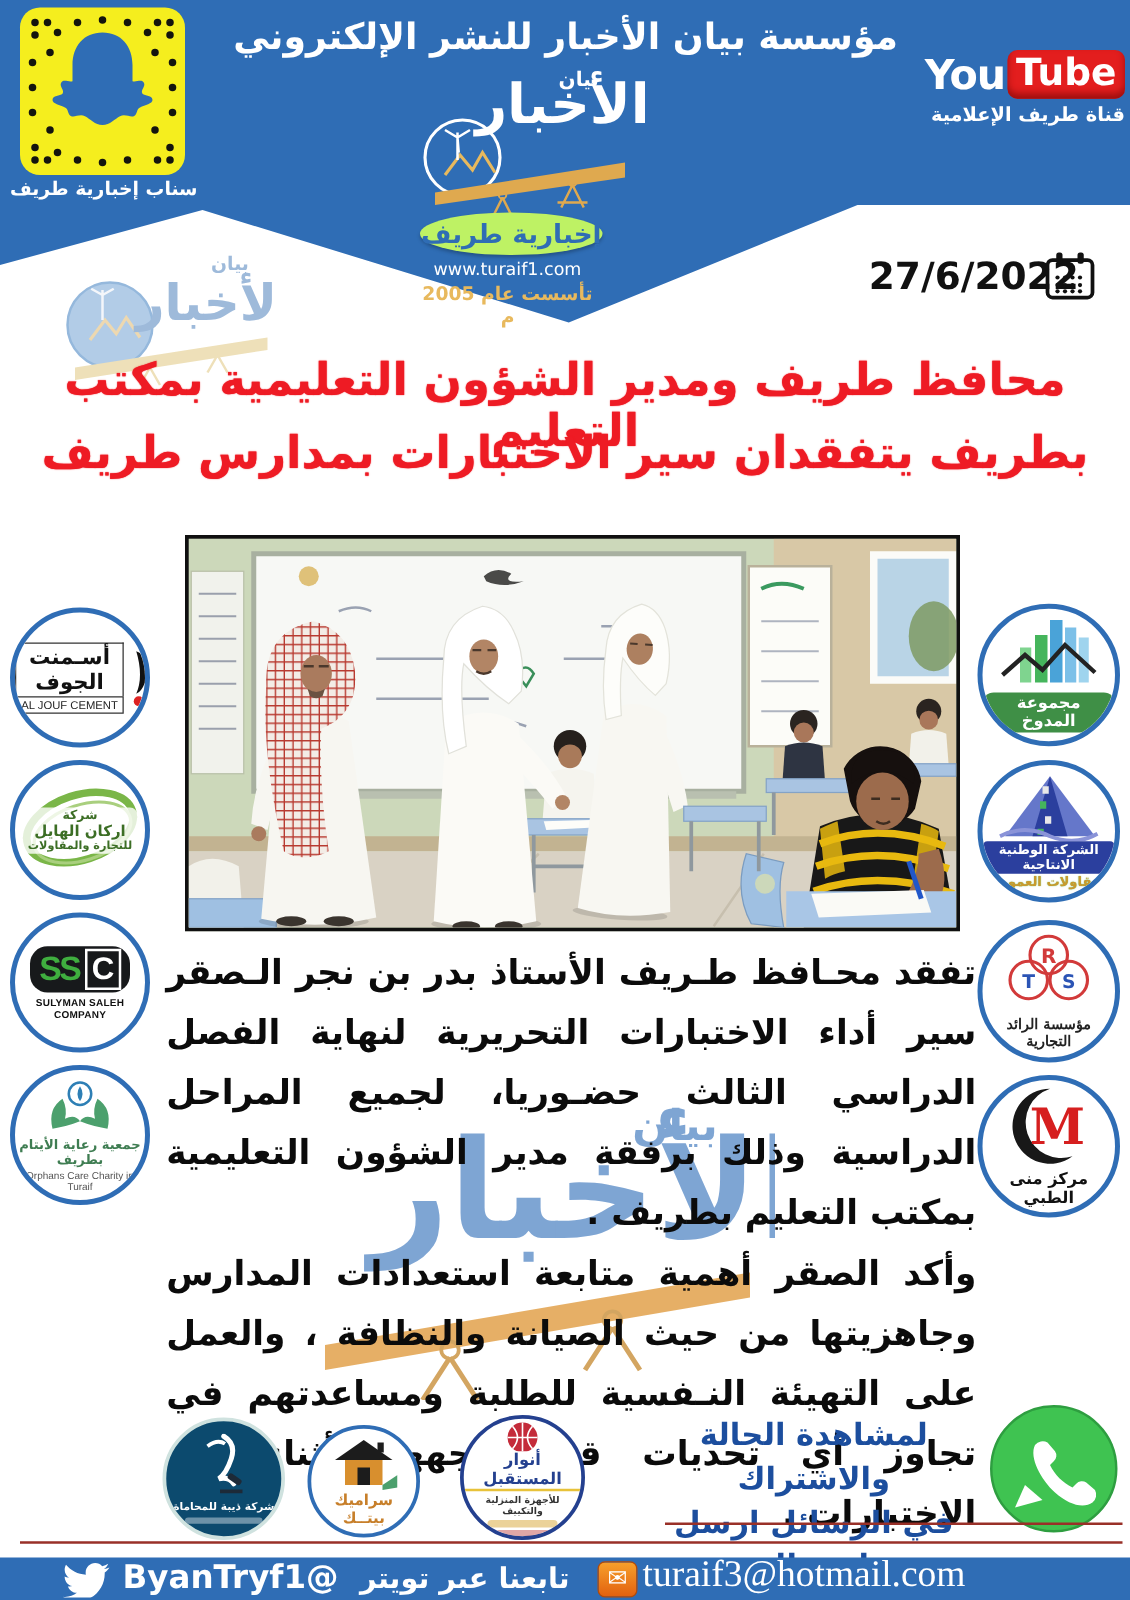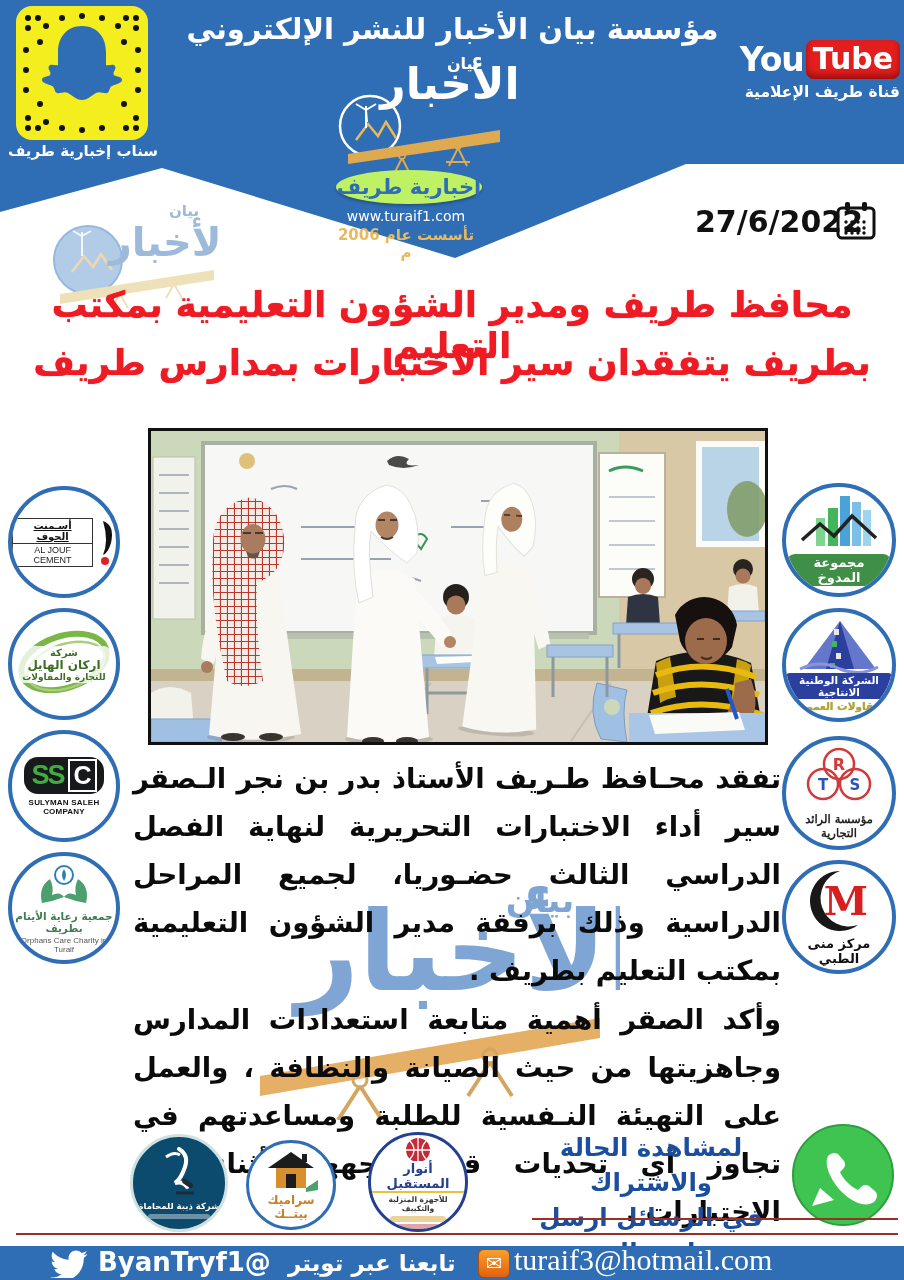--- a/index.html
+++ b/index.html
@@ -115,21 +115,21 @@
     <circle cx="40" cy="34" r="30" fill="none" stroke="#fff" stroke-width="2.5"></circle>
     <path d="M26,48 l12,-16 10,12 8,-14 10,16" stroke="#e8b95d" stroke-width="2.5" fill="none"></path>
     <path d="M36,14 v22 M36,18 l10,-6 M36,18 l-10,-6 M36,18 l1,12" stroke="#fff" stroke-width="2" fill="none"></path>
     <polygon points="18,62 170,38 170,50 18,72" fill="#dfa94f"></polygon>
     <path d="M72,66 l-9,18 M72,66 l9,18 M60,80 h24 M128,56 l-9,18 M128,56 l9,18 M116,70 h24" stroke="#dfa94f" stroke-width="2" fill="none"></path>
     <circle cx="72" cy="64" r="3" fill="none" stroke="#dfa94f" stroke-width="1.6"></circle>
     <circle cx="128" cy="54" r="3" fill="none" stroke="#dfa94f" stroke-width="1.6"></circle>
   </svg>
   <div class="abs ar logo-badge">إخبارية طريف</div>
   <div class="abs logo-site">www.turaif1.com</div>
-  <div class="abs ar logo-est">تأسست عام 2006 م</div>
+  <div class="abs ar logo-est">تأسست عام 2005 م</div>
 
   <svg class="abs watermark" style="left:24px;top:188px" width="200" height="122" opacity="0.75">
     <circle cx="64" cy="72" r="34" fill="#9fc0e2"></circle>
     <circle cx="64" cy="72" r="34" fill="none" stroke="#7ba7d4" stroke-width="2"></circle>
     <path d="M48,84 l12,-16 9,11 8,-13 11,16" stroke="#e9cf9d" stroke-width="2.5" fill="none"></path>
     <path d="M58,44 v24 M58,48 l9,-5 M58,48 l-9,-5" stroke="#f2f5fa" stroke-width="2" fill="none"></path>
     <text x="148" y="68" font-size="40" font-weight="bold" fill="#86a9d2" text-anchor="middle" direction="rtl">الأخبار</text>
     <text x="160" y="28" font-size="15" font-weight="bold" fill="#86a9d2" text-anchor="middle" direction="rtl">بيان</text>
     <polygon points="36,106 190,82 190,92 36,116" fill="#ead9a8"></polygon>
     <path d="M96,106 l-8,14 M96,106 l8,14 M150,96 l-8,14 M150,96 l8,14" stroke="#ead9a8" stroke-width="2" fill="none"></path>
@@ -268,21 +268,21 @@
       </g>
 
       <rect x="396" y="214" width="66" height="12" fill="#a9c4e2" stroke="#84a3c6"></rect>
       <path d="M402,226 v40 M456,226 v40" stroke="#8f989e" stroke-width="3"></path>
     </svg>
   </div>
 
   <div class="abs clogo" style="left:8px;top:486px;width:112px;height:112px;">
     <div style="display:flex;align-items:center;gap:4px;">
       <div>
-        <div class="ar" style="font-size:10px;font-weight:800;color:#111;border:1.5px solid #333;border-bottom:none;padding:1px 5px;text-decoration:underline;">أسـمنت الجوف</div>
+        <div class="ar" style="font-size:17px;font-weight:800;color:#111;border:1.5px solid #333;border-bottom:none;padding:1px 5px;">أسـمنت الجوف</div>
         <div class="sp-en" style="font-size:9px;color:#222;border:1.5px solid #333;padding:1px 2px;">AL JOUF CEMENT</div>
       </div>
       <svg width="20" height="46">
         <path d="M6,2 q12,4 8,22 q-3,10 -8,12 q6,-14 0,-34z" fill="#111"></path>
         <circle cx="8" cy="42" r="4" fill="#d22"></circle>
       </svg>
     </div>
   </div>
 
   <div class="abs clogo" style="left:8px;top:608px;width:112px;height:112px;">

